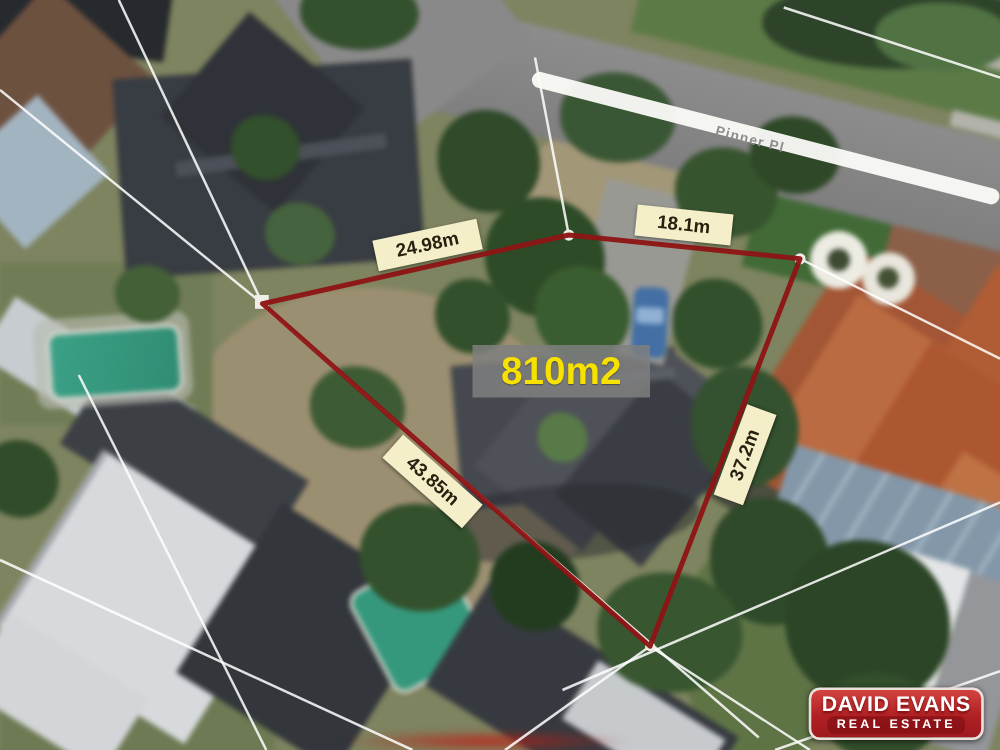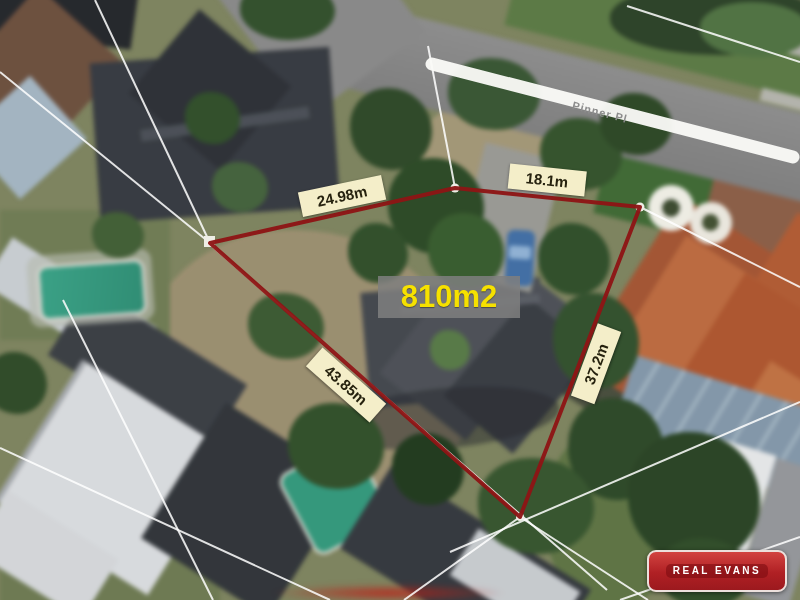--- a/index.html
+++ b/index.html
@@ -156,16 +156,17 @@
   <div class="dim" style="left:342px;top:196px;transform:translate(-50%,-50%) rotate(-12deg);">24.98m</div>
   <div class="dim" style="left:547px;top:180px;transform:translate(-50%,-50%) rotate(6deg);">18.1m</div>
   <div class="dim" style="left:346px;top:385px;transform:translate(-50%,-50%) rotate(41.5deg);">43.85m</div>
   <div class="dim" style="left:596px;top:364px;transform:translate(-50%,-50%) rotate(-69.6deg);">37.2m</div>
 
   <div id="area-label">
     <span>810m2</span>
   </div>
 
   <div id="logo">
-    <span class="l2">REAL EVANS</span>
+    <span class="l1">DAVID EVANS</span>
+    <span class="l2">REAL ESTATE</span>
   </div>
 
 </div>
 
 </body></html>

